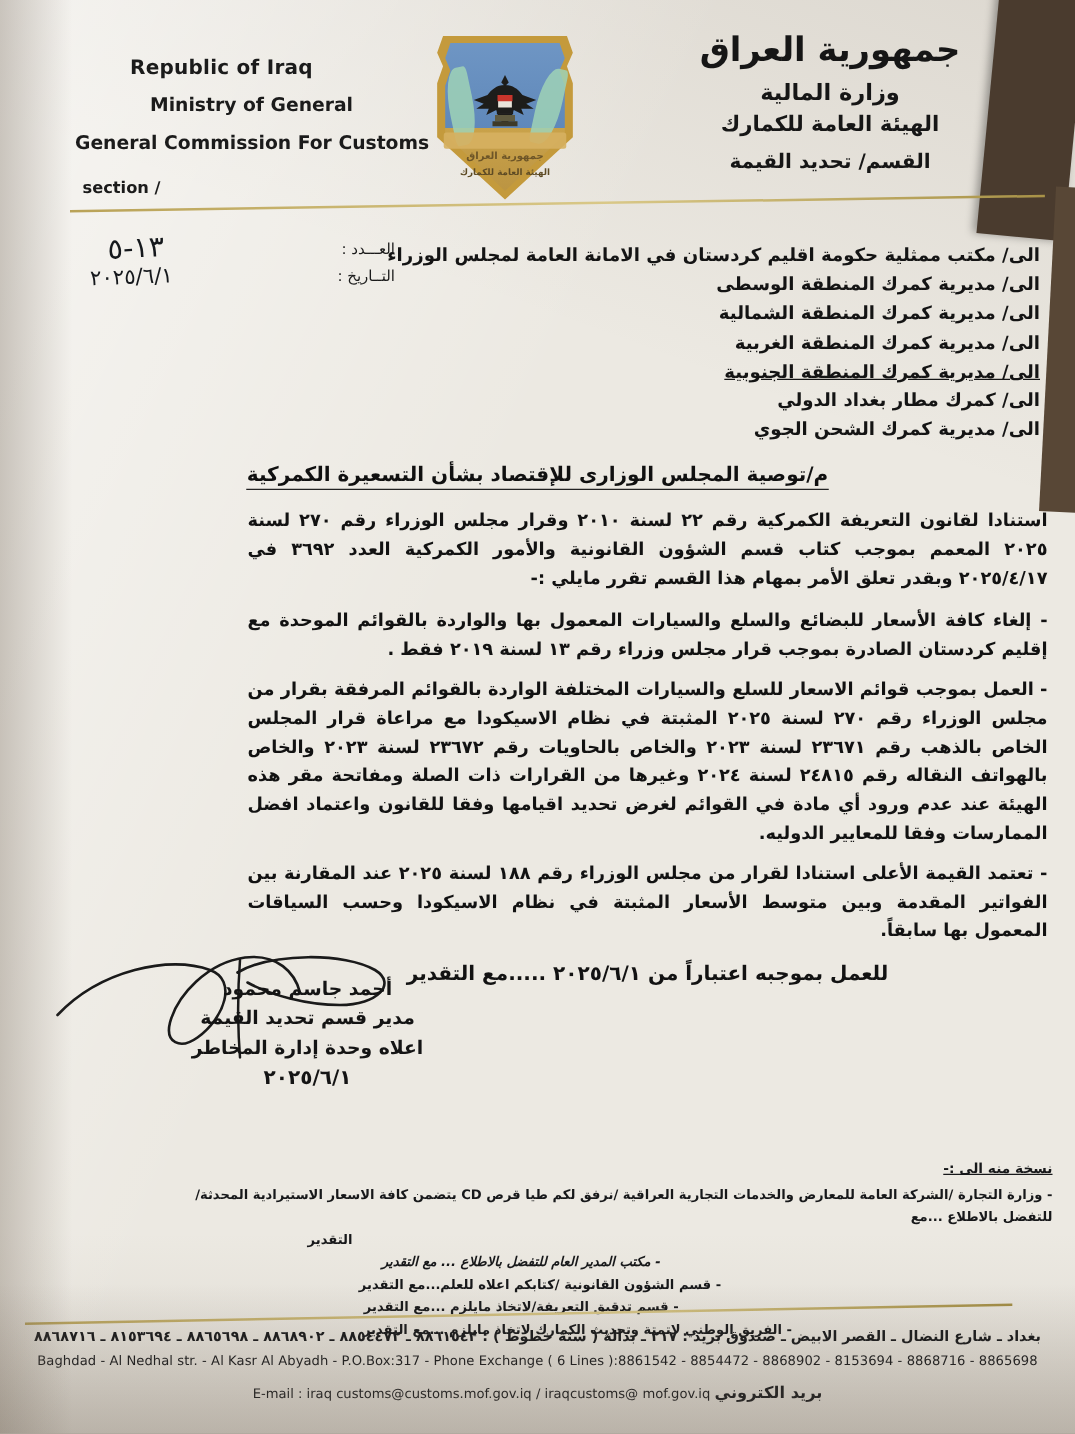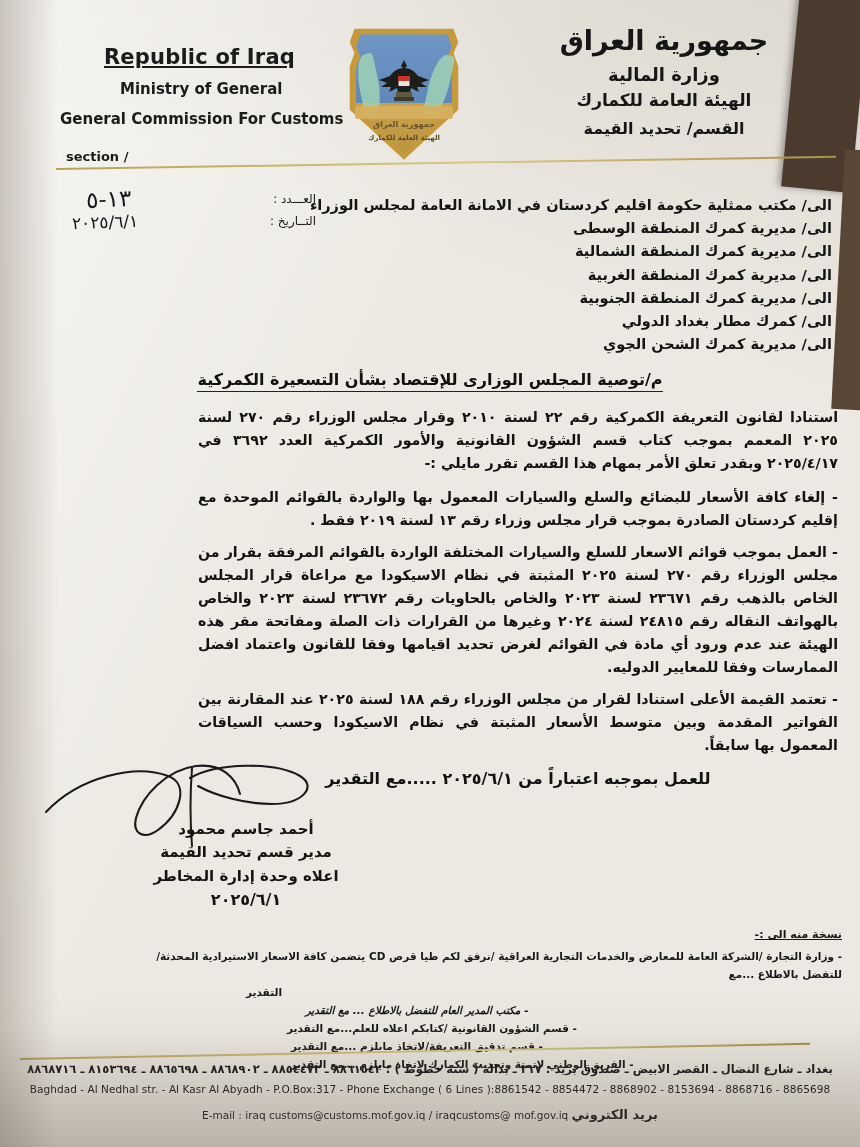--- a/index.html
+++ b/index.html
@@ -39,21 +39,21 @@
     background:linear-gradient(0deg,rgba(105,92,78,.30),rgba(105,92,78,0));
     pointer-events:none;
   }
 
   
   .hdr{position:absolute;top:0;left:0;width:860px;height:175px;}
   .hdr-en{
     position:absolute;left:60px;top:46px;width:300px;
     color:#1b1b1b;font-weight:bold;line-height:1.05;
   }
-  .hdr-en .l1{font-size:21px;letter-spacing:.2px;padding-left:44px;text-decoration:underline;}
+  .hdr-en .l1{font-size:16px;letter-spacing:.2px;padding-left:44px;}
   .hdr-en .l2{font-size:15px;margin-top:14px;padding-left:60px;}
   .hdr-en .l3{font-size:15px;margin-top:14px;padding-left:0px;}
   .hdr-en .l4{font-size:13px;margin-top:22px;padding-left:6px;font-weight:bold;}
 
   .hdr-ar{
     position:absolute;right:56px;top:26px;width:280px;
     direction:rtl;text-align:center;color:#161616;line-height:1.1;
   }
   .hdr-ar .a1{font-size:27px;font-weight:bold;letter-spacing:-1px;
               font-family:"DejaVu Sans",sans-serif;}
@@ -118,21 +118,21 @@
   .recips{
     position:absolute;right:28px;top:194px;width:520px;
     direction:rtl;text-align:right;color:#141414;
     font-size:14.5px;line-height:1.60;font-weight:bold;
   }
   .recips .r{white-space:nowrap;}
   .recips .r:nth-child(1){padding-left:0;}
   .recips .r:nth-child(2){padding-left:118px;}
   .recips .r:nth-child(3){padding-left:116px;}
   .recips .r:nth-child(4){padding-left:130px;}
-  .recips .r:nth-child(5){padding-left:122px;}
+  .recips .r:nth-child(5){padding-left:122px;text-decoration:underline;}
   .recips .r:nth-child(6){padding-left:166px;}
   .recips .r:nth-child(7){padding-left:148px;}
 
   
   .subject{
     position:absolute;left:0;right:0;top:370px;
     text-align:center;direction:rtl;color:#101010;
     font-size:16px;font-weight:bold;
   }
   .subject span{border-bottom:1.6px solid #222;padding-bottom:2px;}
@@ -144,21 +144,21 @@
     font-size:14.2px;line-height:1.62;font-weight:bold;
   }
   .body p{margin:0 0 9px 0;}
   .body p.tight{margin-bottom:11px;}
   .closing{
     margin-top:4px;text-align:center;font-size:16px;font-weight:bold;
     letter-spacing:.2px;
   }
 
   
-  .sig{position:absolute;left:96px;top:818px;width:300px;
+  .sig{position:absolute;left:96px;top:780px;width:300px;
        direction:rtl;text-align:center;color:#141414;
        font-size:15px;line-height:1.55;font-weight:bold;}
   .sig .d{font-size:16px;letter-spacing:1px;}
   .sig-ink{position:absolute;left:40px;top:760px;width:310px;height:90px;}
 
   
   .cc{
     position:absolute;right:18px;top:926px;width:700px;
     direction:rtl;text-align:right;color:#17181a;
     font-size:10.5px;line-height:1.72;font-weight:bold;

